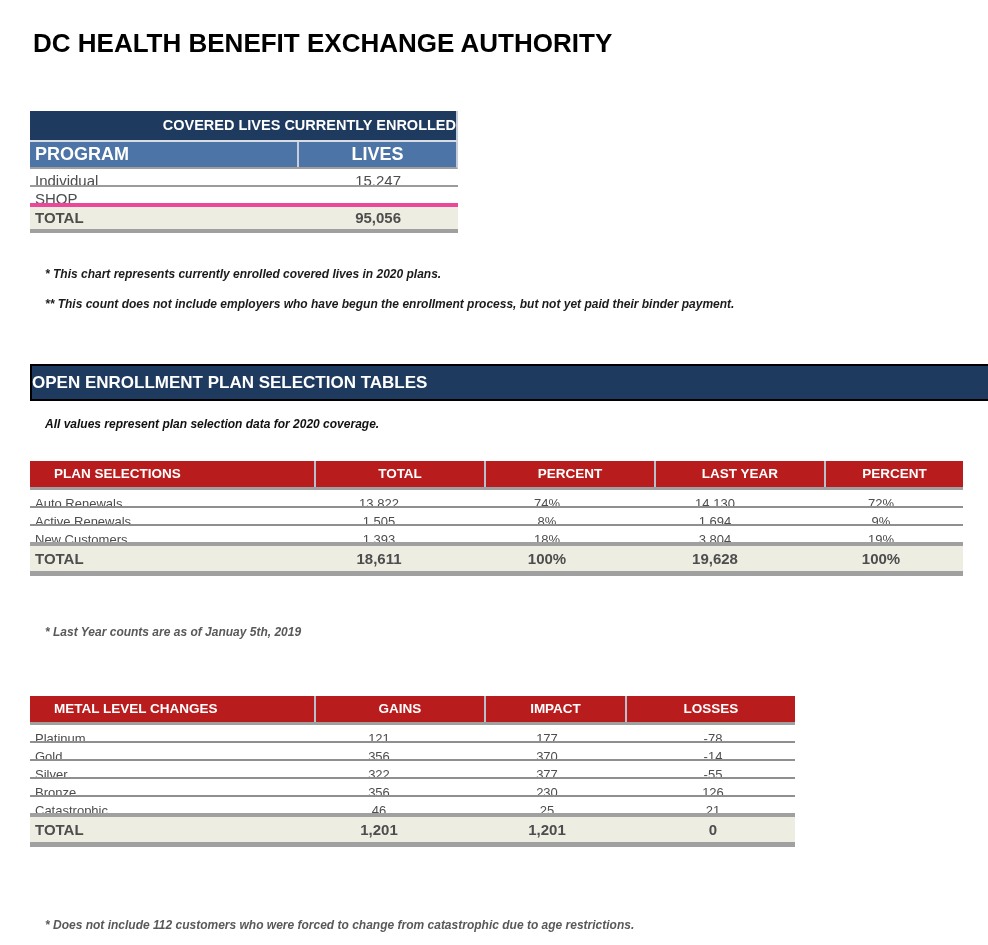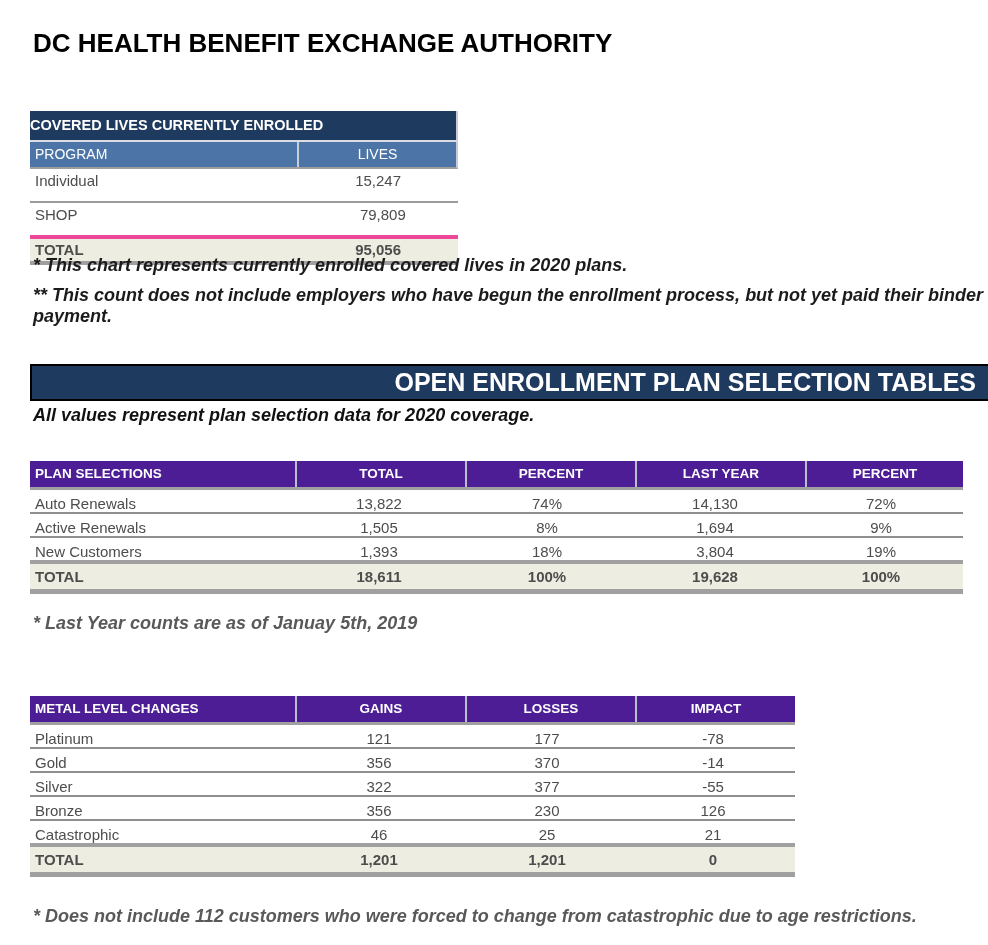--- a/index.html
+++ b/index.html
@@ -3,60 +3,60 @@
 <meta charset="utf-8">
 <style>
   html,body{margin:0;padding:0;background:#ffffff;}
   .page{
     position:relative;width:988px;height:945px;background:#ffffff;overflow:hidden;
     font-family:"Liberation Sans",sans-serif;color:#1a1a1a;
   }
   .doc-title{position:absolute;left:33px;top:28px;font-size:26px;font-weight:bold;color:#000;}
   .doc-subtitle{position:absolute;left:33px;top:57px;font-size:17px;font-style:italic;color:#000;}
 
-  .note{position:absolute;left:33px;font-size:18px;font-weight:bold;font-style:italic;margin:0;}
+  .note{position:absolute;left:33px;font-size:12px;font-weight:bold;font-style:italic;margin:12px;}
   .note.dark{color:#1b1b1b;}
   .note.gray{color:#595959;}
 
   
   .tbl{position:absolute;left:30px;}
   .row{display:flex;align-items:stretch;}
   .c{overflow:hidden;white-space:nowrap;}
   .c.left{text-align:left;padding-left:5px;}
 
   
   .t1{top:111px;width:428px;}
   .t1-title{
     height:29px;line-height:29px;background:#1F3A5F;color:#fff;font-weight:bold;
-    font-size:14.5px;text-align:left;
+    font-size:14.5px;text-align:right;
     border-right:2px solid #C5CCD8;border-bottom:2px solid #D9DDE4;
   }
   .t1 .head{background:#4C74A6;border-bottom:2px solid #9E9E9E;border-right:2px solid #C5CCD8;}
-  .t1 .head .c{height:25px;line-height:25px;color:#fff;font-weight:normal;font-size:14px;}
+  .t1 .head .c{height:25px;line-height:25px;color:#fff;font-weight:bold;font-size:18px;}
   .t1 .c1{width:260px;}
   .t1 .c2{width:168px;text-align:center;margin-left:16px;}
   .t1 .head .c2{border-left:2px solid #C8CEDA;width:166px;}
-  .t1 .data .c{height:32px;line-height:24px;font-size:15px;color:#4D4D4D;}
+  .t1 .data .c{height:16px;line-height:24px;font-size:15px;color:#4D4D4D;}
   .t1 .data{border-bottom:2px solid #9B9B9B;}
   .t1 .data.last{border-bottom:4px solid #ec4899;gap:24px;}
   .t1 .totalrow{background:#EEEDE2;border-bottom:4px solid #A0A0A0;}
   .t1 .totalrow .c{height:22px;line-height:22px;font-size:15px;font-weight:bold;color:#4D4D4D;}
 
   
   .banner{
     position:absolute;left:30px;right:0;top:364px;height:33px;line-height:33px;
     background:#1F3A5F;border:2px solid #000;border-right:none;
-    color:#fff;font-weight:bold;font-size:25px;text-align:right;padding-right:12px;
+    color:#fff;font-weight:bold;font-size:17px;text-align:left;padding-right:12px;
   }
 
   
-  .bigtbl .head{background:#4c1d95;border-bottom:3px solid #A0A0A0;}
+  .bigtbl .head{background:#b91c1c;border-bottom:3px solid #A0A0A0;padding-left:19px;}
   .bigtbl .head .c{height:26px;line-height:26px;color:#fff;font-weight:bold;font-size:13.5px;}
   .bigtbl .head .c + .c{border-left:2px solid #B9C0CB;}
-  .bigtbl .data .c{height:22px;line-height:27px;font-size:15px;color:#4D4D4D;}
+  .bigtbl .data .c{height:16px;line-height:27px;font-size:13px;color:#4D4D4D;}
   .bigtbl .data{border-bottom:2px solid #8F8F8F;}
   .bigtbl .data.last{border-bottom:4px solid #A0A0A0;}
   .bigtbl .totalrow{background:#EEEDE2;border-bottom:5px solid #A0A0A0;}
   .bigtbl .totalrow .c{height:25px;line-height:25px;font-size:15px;font-weight:bold;color:#4D4D4D;}
   .bigtbl .c1{width:260px;}
   .bigtbl .cn{width:168px;text-align:center;}
   .bigtbl .cl{flex:1;text-align:center;}
 
   .t2{top:461px;width:933px;}
   .t3{top:696px;width:765px;}
@@ -77,21 +77,20 @@
     <div class="row head">
       <div class="c c1 left">PROGRAM</div>
       <div class="c c2">LIVES</div>
     </div>
     <div class="row data">
       <div class="c c1 left">Individual</div>
       <div class="c c2">15,247</div>
     </div>
     <div class="row data last">
       <div class="c c1 left">SHOP</div>
-      <div class="c c2">79,809</div>
     </div>
     <div class="row totalrow">
       <div class="c c1 left">TOTAL</div>
       <div class="c c2">95,056</div>
     </div>
   </div>
 
   <p class="note dark n1">* This chart represents currently enrolled covered lives in 2020 plans.</p>
   <p class="note dark n2">** This count does not include employers who have begun the enrollment process, but not yet paid their binder payment.</p>
 
@@ -135,22 +134,22 @@
       <div class="c cl">100%</div>
     </div>
   </div>
 
   <p class="note gray n3">* Last Year counts are as of Januay 5th, 2019</p>
 
   <div class="tbl bigtbl t3">
     <div class="row head">
       <div class="c c1 left">METAL LEVEL CHANGES</div>
       <div class="c cn">GAINS</div>
+      <div class="c cl">IMPACT</div>
       <div class="c cn">LOSSES</div>
-      <div class="c cl">IMPACT</div>
     </div>
     <div class="row data">
       <div class="c c1 left">Platinum</div>
       <div class="c cn">121</div>
       <div class="c cn">177</div>
       <div class="c cl">-78</div>
     </div>
     <div class="row data">
       <div class="c c1 left">Gold</div>
       <div class="c cn">356</div>

